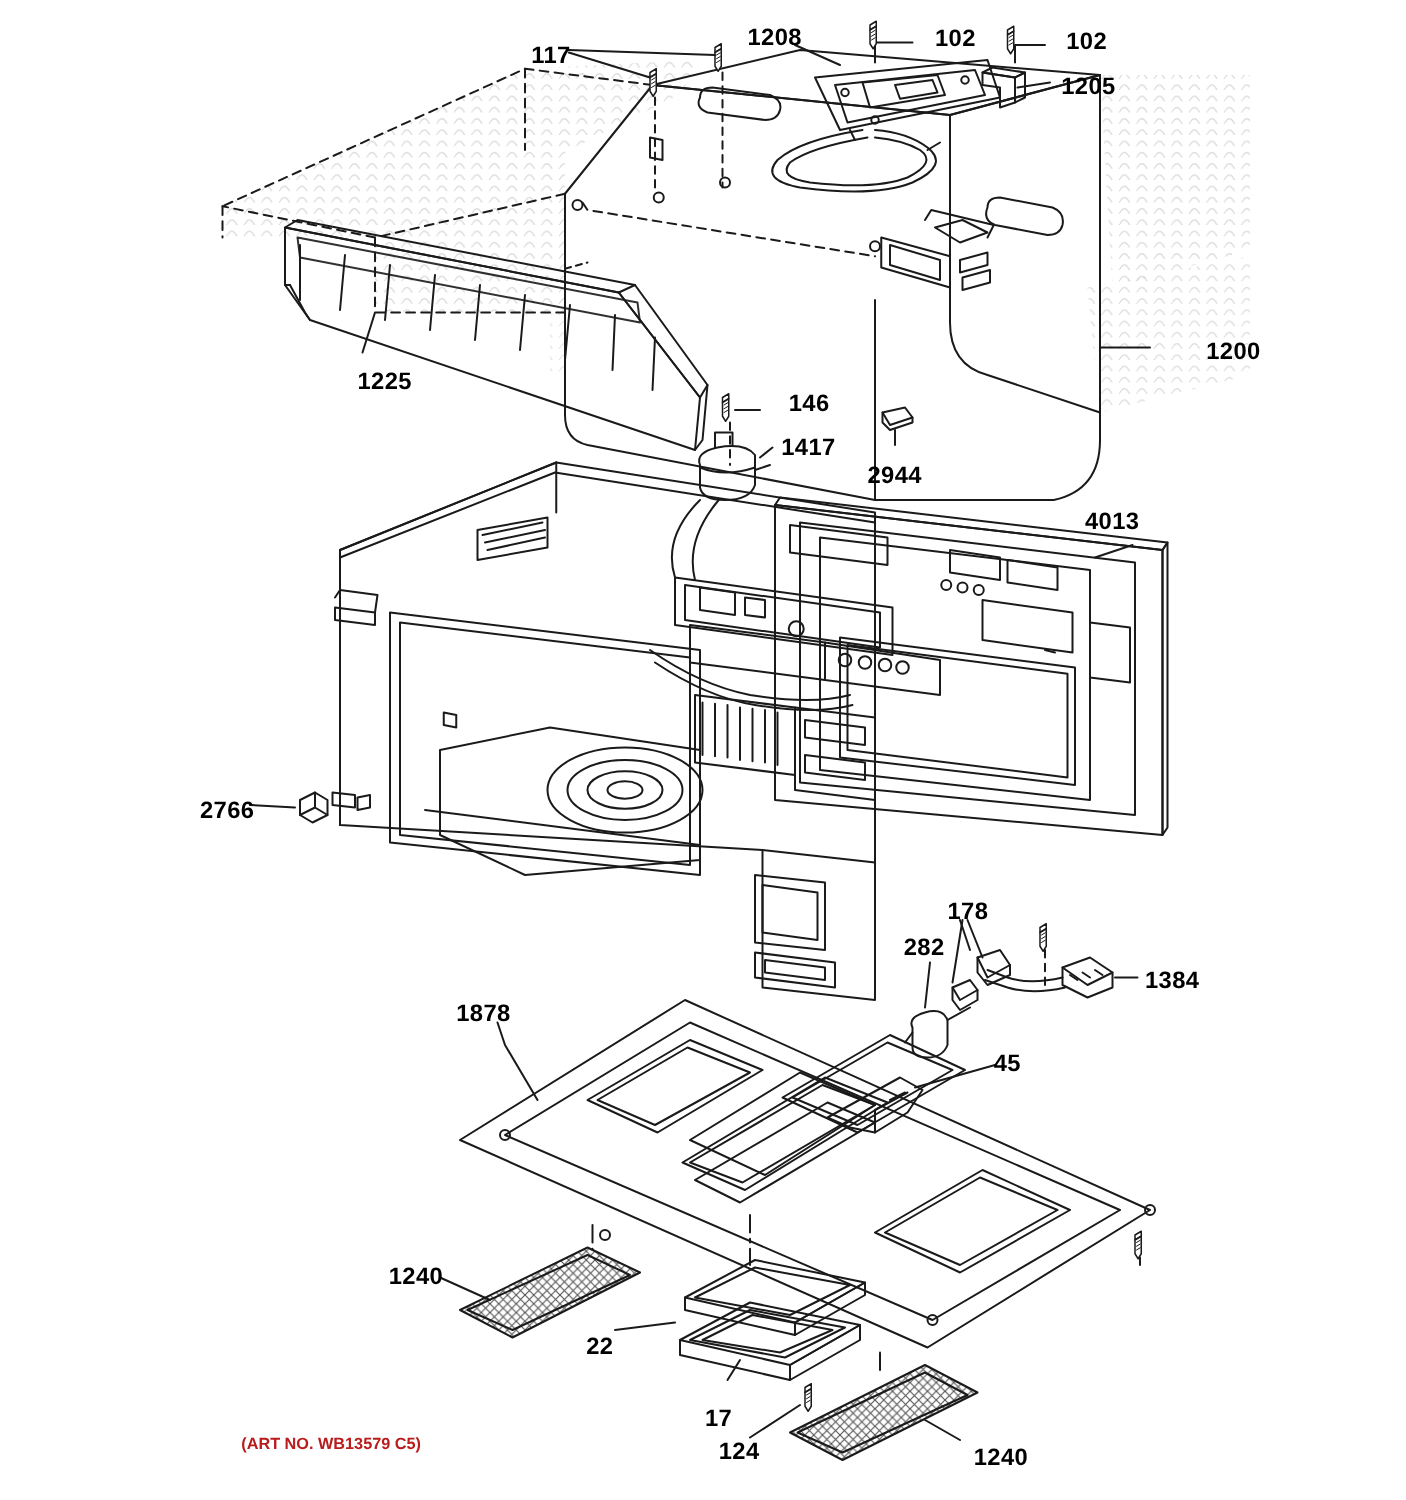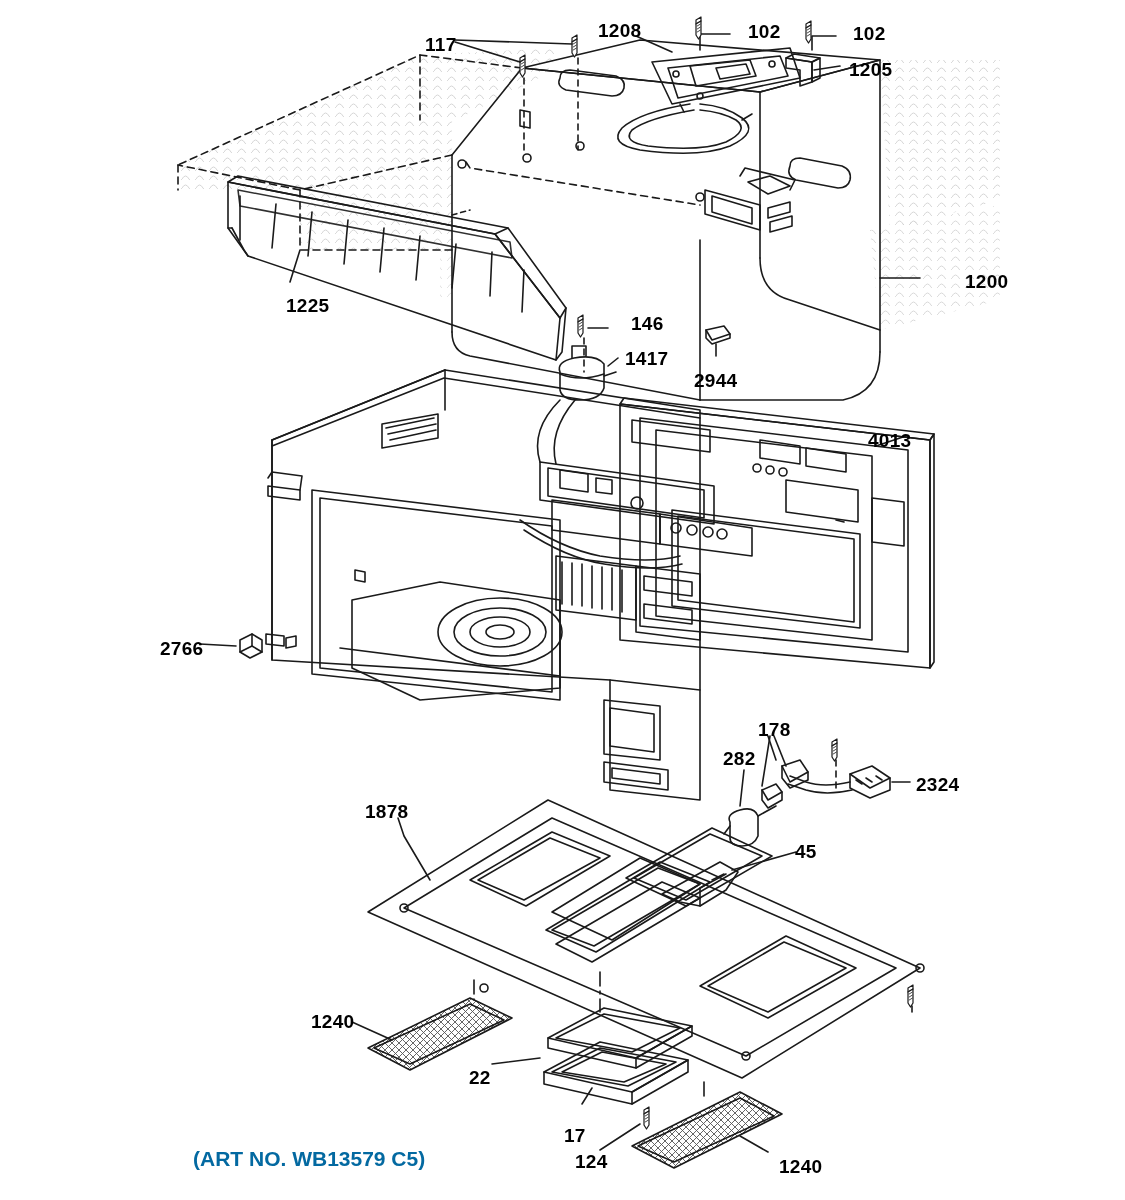--- a/index.html
+++ b/index.html
@@ -29,23 +29,23 @@
     font-weight: bold;
     color: #000000;
     white-space: nowrap;
     letter-spacing: 0.3px;
   }
   .art-no {
     position: absolute;
     left: 193px;
     top: 1147px;
     font-family: "Liberation Sans", sans-serif;
-    font-size: 21px;
+    font-size: 13px;
     font-weight: bold;
-    color: #0369a1;
+    color: #b91c1c;
     white-space: nowrap;
   }
 </style>
 </head>
 <body>
 
 <div id="page">
 
   <svg id="artwork" viewBox="0 0 1125 1200" xmlns="http://www.w3.org/2000/svg">
     <defs>
@@ -387,25 +387,25 @@
   <div class="callout" style="left:425px; top:34px;">117</div>
   <div class="callout" style="left:598px; top:20px;">1208</div>
   <div class="callout" style="left:748px; top:21px;">102</div>
   <div class="callout" style="left:853px; top:23px;">102</div>
   <div class="callout" style="left:849px; top:59px;">1205</div>
   <div class="callout" style="left:928px; top:271px;margin-left:37px;">1200</div>
   <div class="callout" style="left:250px; top:295px;margin-left:36px;">1225</div>
   <div class="callout" style="left:631px; top:313px;">146</div>
   <div class="callout" style="left:625px; top:348px;">1417</div>
   <div class="callout" style="left:694px; top:370px;">2944</div>
-  <div class="callout" style="left:868px; top:430px;text-align:center;">4013</div>
+  <div class="callout" style="left:868px; top:407px;text-align:center;">4013</div>
   <div class="callout" style="left:160px; top:638px;">2766</div>
   <div class="callout" style="left:758px; top:719px;">178</div>
   <div class="callout" style="left:723px; top:748px;">282</div>
-  <div class="callout" style="left:916px; top:774px;">2324</div>
+  <div class="callout" style="left:916px; top:774px;">1384</div>
   <div class="callout" style="left:795px; top:841px;">45</div>
   <div class="callout" style="left:365px; top:801px;">1878</div>
   <div class="callout" style="left:311px; top:1011px;">1240</div>
   <div class="callout" style="left:469px; top:1067px;">22</div>
   <div class="callout" style="left:564px; top:1113px;margin-top:12px;">17</div>
   <div class="callout" style="left:575px; top:1151px;">124</div>
   <div class="callout" style="left:779px; top:1156px;">1240</div>
 
   <div class="art-no">(ART NO. WB13579 C5)</div>
 </div>

